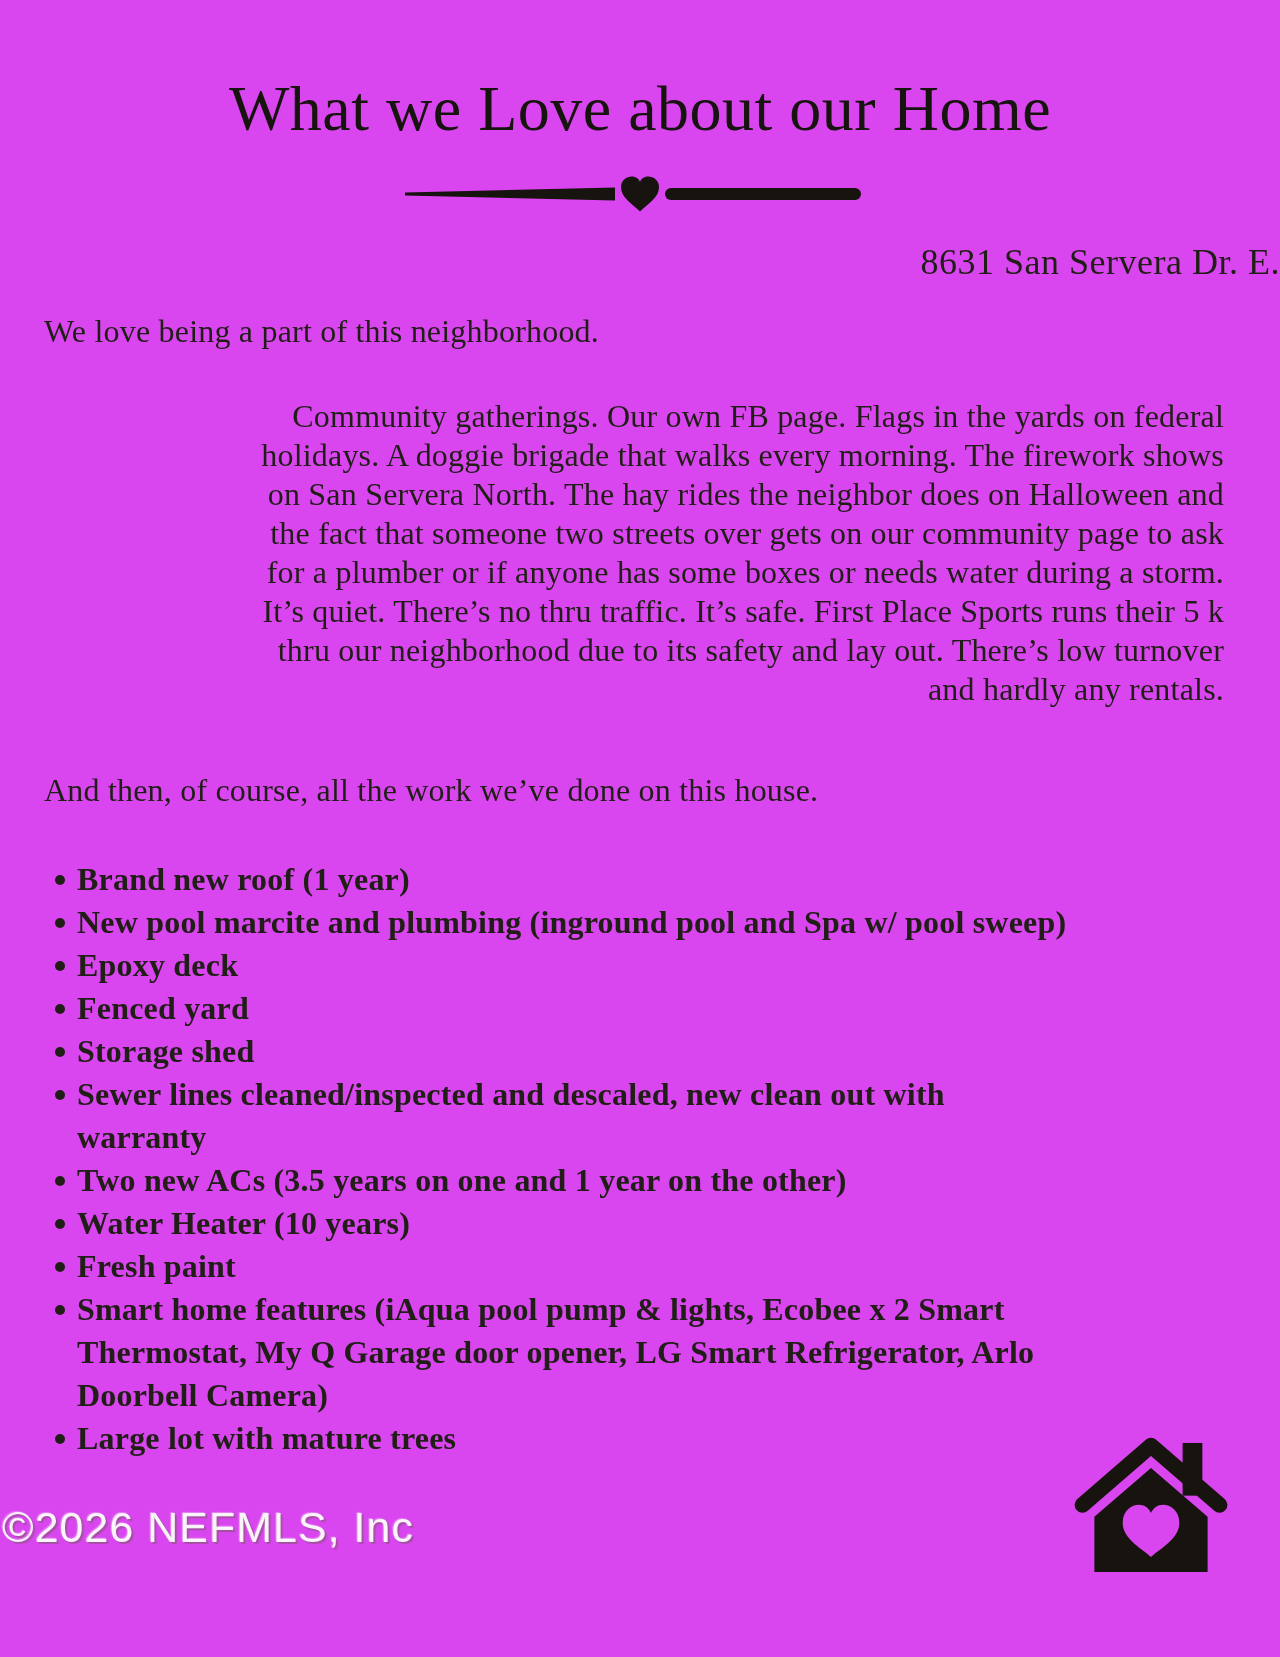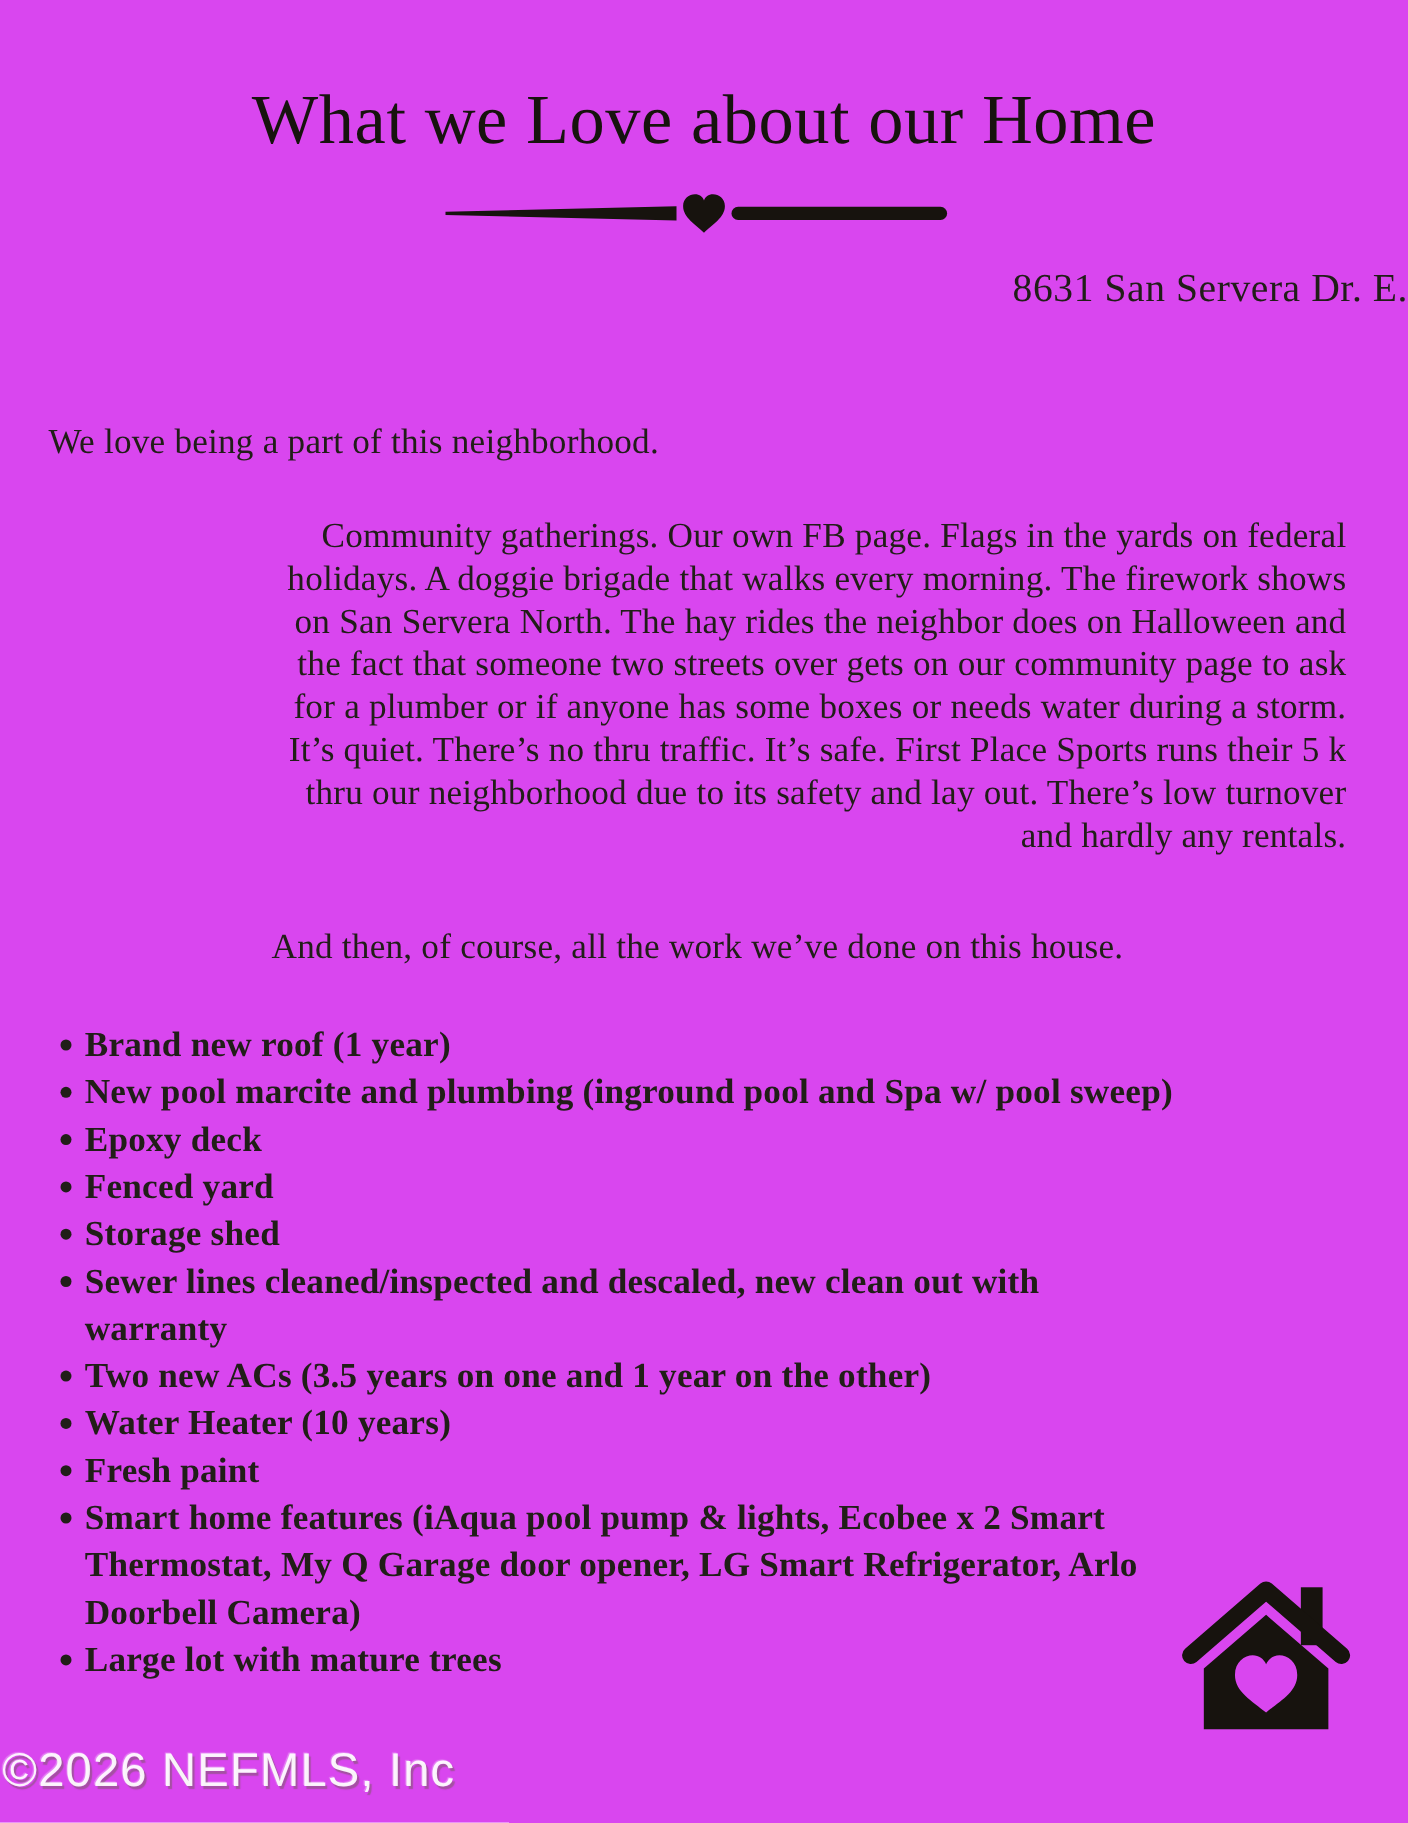--- a/index.html
+++ b/index.html
@@ -29,29 +29,29 @@
   }
   .address {
     margin: 24px 0 0 0;
     text-align: right;
     font-size: 36px;
     font-weight: normal;
     line-height: 1.2;
     letter-spacing: 0.5px;
   }
   .content {
-    margin-top: 98px;
+    margin-top: 28px;
     padding: 0 56px 0 44px;
     font-size: 32px;
     line-height: 39px;
     letter-spacing: 0.2px;
   }
   .content p { margin: 0 0 46px 0; white-space: pre-line; }
   .content p.para-neighborhood { margin-bottom: 62px; text-align: right; }
-  .content p.para-work-intro { margin-bottom: 0; text-align: center; }
+  .content p.para-work-intro { margin-bottom: 0; }
   ul.highlights {
     list-style: none;
     margin: 48px 0 0 0;
     padding: 0;
     line-height: 43px;
     font-weight: bold;
   }
   ul.highlights li {
     position: relative;
     padding-left: 33px;
@@ -70,21 +70,21 @@
   .house-icon {
     position: absolute;
     right: 50px;
     top: 1435px;
     width: 158px;
     height: 145px;
   }
   .watermark {
     position: absolute;
     left: 2px;
-    top: 1586px;
+    top: 1503px;
     font-family: "Liberation Sans", sans-serif;
     font-size: 43px;
     letter-spacing: 1px;
     color: rgba(255, 255, 255, 0.92);
     text-shadow: 2px 2px 1px rgba(101, 94, 72, 0.45), -1px -1px 1px rgba(255, 255, 255, 0.35);
     white-space: nowrap;
     text-align: right;
   }
 </style>
 </head>

